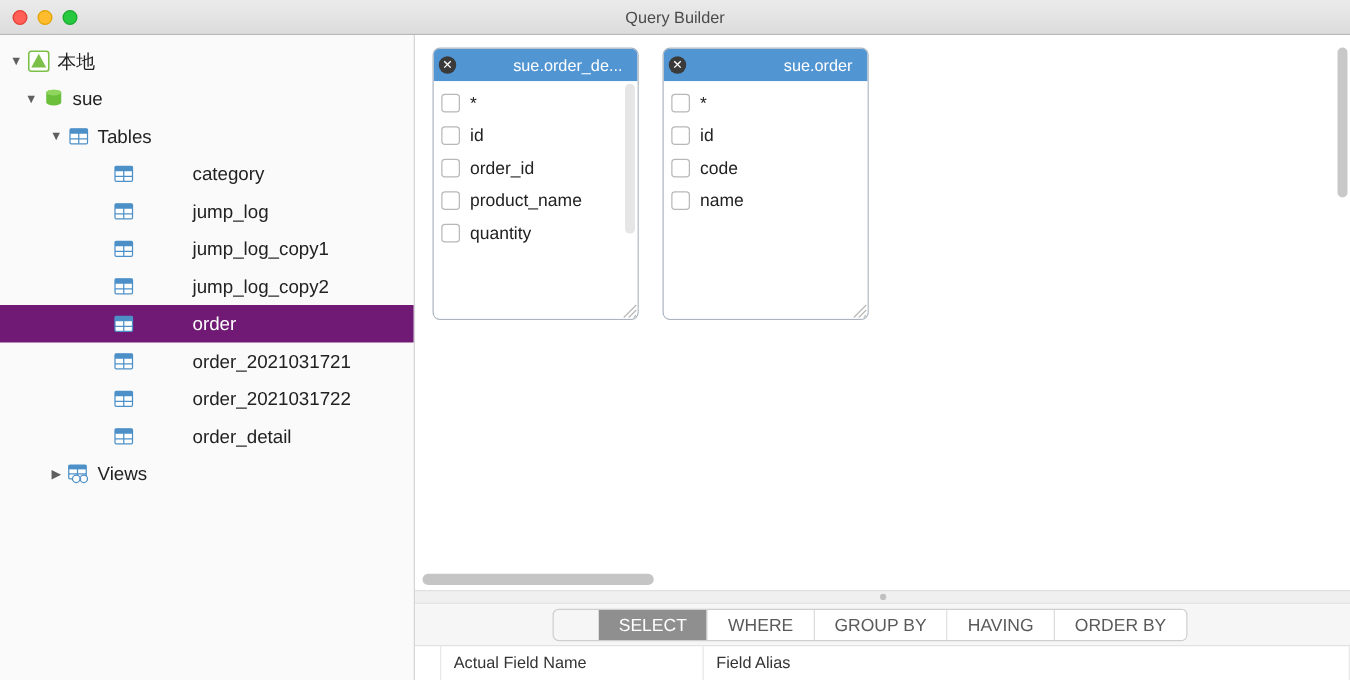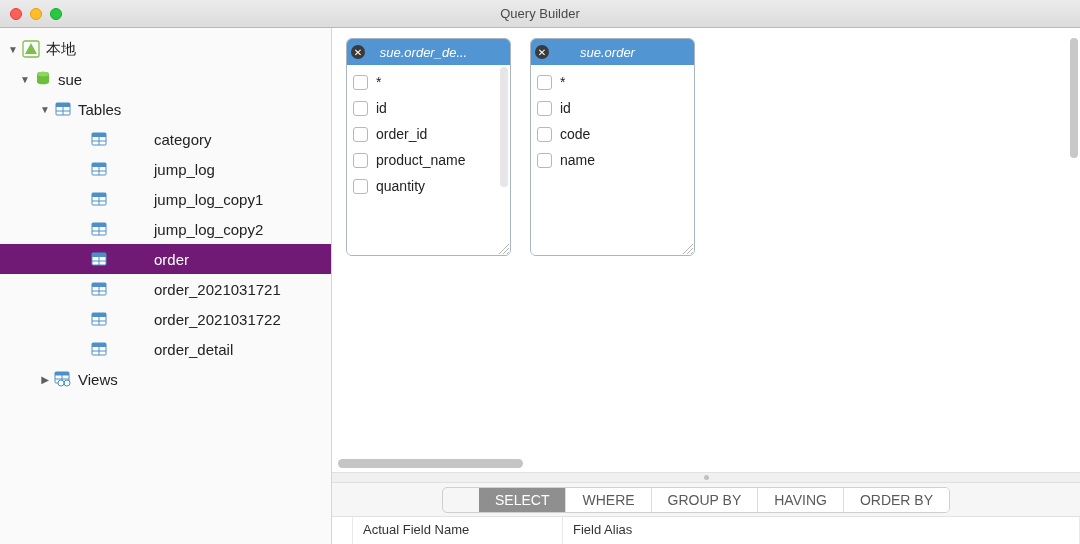--- a/index.html
+++ b/index.html
@@ -73,21 +73,21 @@
       width: 14px; height: 14px;
       background: #3a3a3a;
       border-radius: 50%;
       color: #fff;
       font-size: 10px;
       display: inline-flex;
       align-items: center;
       justify-content: center;
       margin-right: 4px;
     }
-    .card-title { flex: 1; text-align: center; padding-right: 32px; overflow: hidden; text-overflow: ellipsis; white-space: nowrap; font-style: italic; }
+    .card-title { flex: 1; text-align: right; padding-right: 12px; overflow: hidden; text-overflow: ellipsis; white-space: nowrap; }
     .card-body { padding: 4px 0; background: #fff; height: calc(100% - 26px); position: relative; }
     .field-row {
       display: flex;
       align-items: center;
       height: 26px;
       padding-left: 6px;
       font-size: 14px;
       color: #222;
       overflow: hidden;
       white-space: nowrap;

